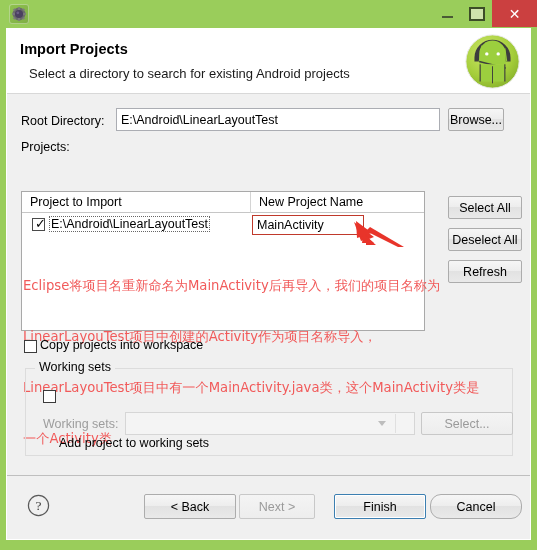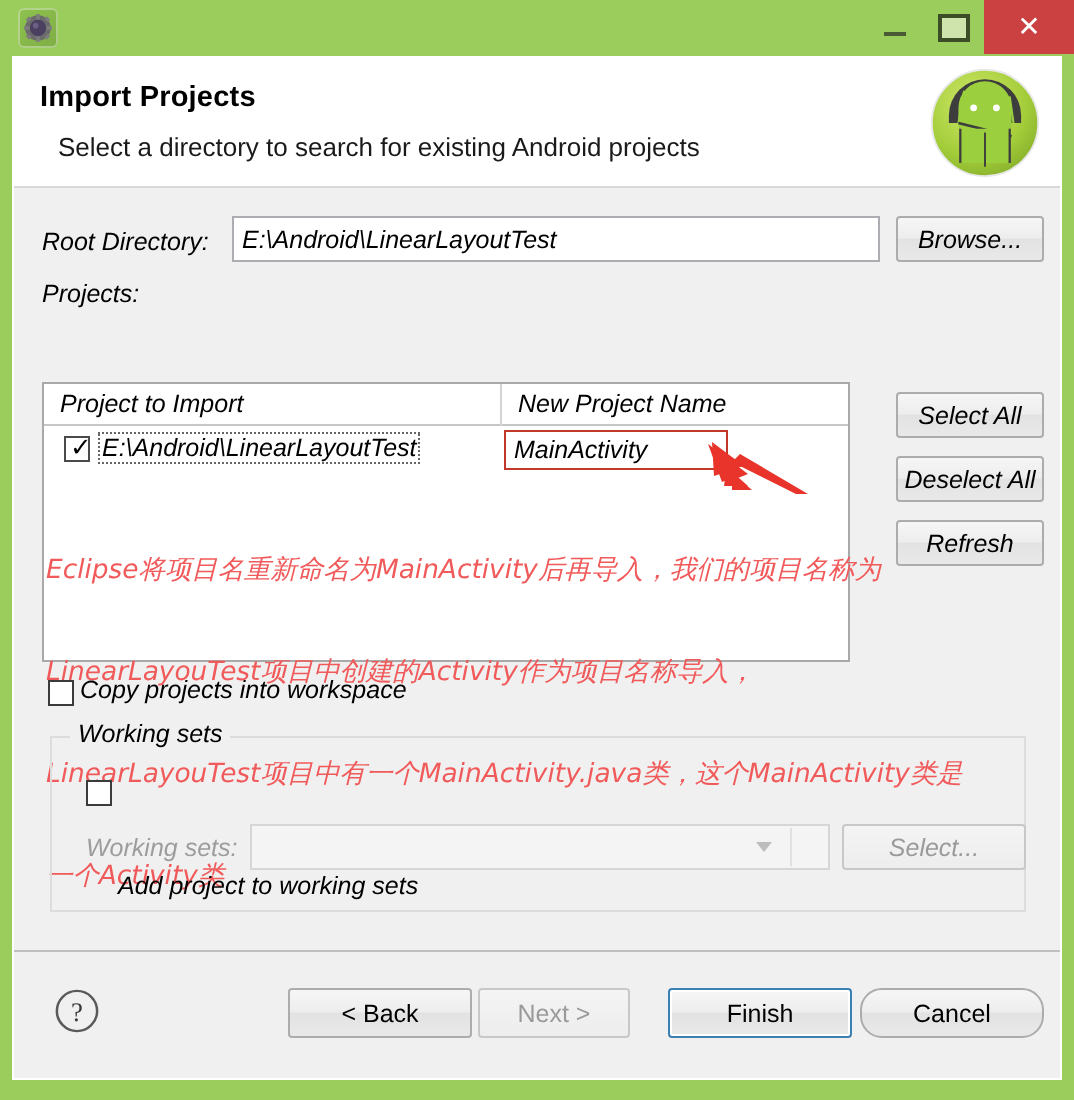--- a/index.html
+++ b/index.html
@@ -107,21 +107,20 @@
     right: 9px; top: 4px;
     width: 57px; height: 57px;
   }
 
   
   .content {
     position: absolute;
     left: 0; top: 66px;
     width: 523px; height: 379px;
     background: #F0F0F0;
-    font-style: italic;
   }
 
   .lbl {
     position: absolute;
     font-size: 12.5px;
     color: #000000;
     white-space: nowrap;
   }
 
   .textfield {
@@ -378,21 +377,21 @@
         <line x1="30" y1="35" x2="30" y2="53" stroke="#3d3d3d" stroke-width="1"></line>
       </svg>
     </div>
 
     <div class="content">
 
       <div class="lbl" style="left:14px; top:19px;">Root Directory:</div>
 
       <div class="textfield" style="left:109px; top:13px; width:324px; height:23px;">E:\Android\LinearLayoutTest</div>
 
-      <div class="btn" style="left:441px; top:13px; width:74px; height:23px;">Browse...</div>
+      <div class="btn" style="left:441px; top:13px; width:56px; height:23px;">Browse...</div>
 
       <div class="lbl" style="left:14px; top:45px;">Projects:</div>
 
       <div class="table">
         <div class="thead">
           <div class="th" style="left:8px;">Project to Import</div>
           <div class="th-sep"></div>
           <div class="th" style="left:237px;">New Project Name</div>
         </div>
         <div class="trow">

